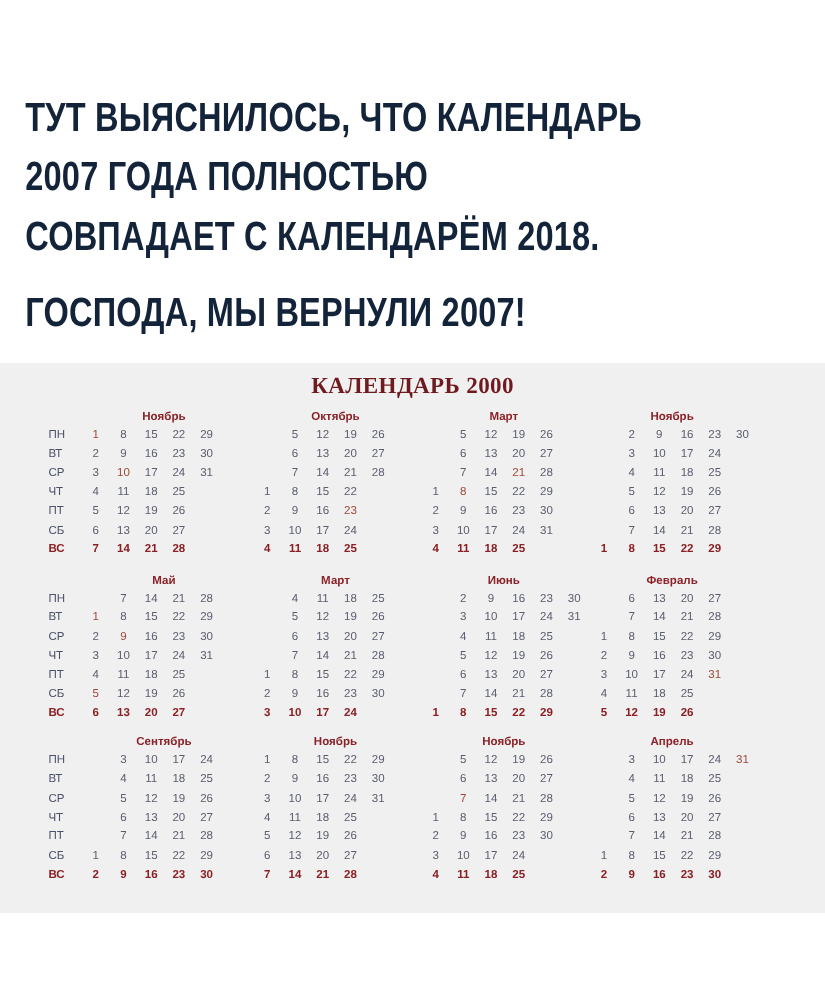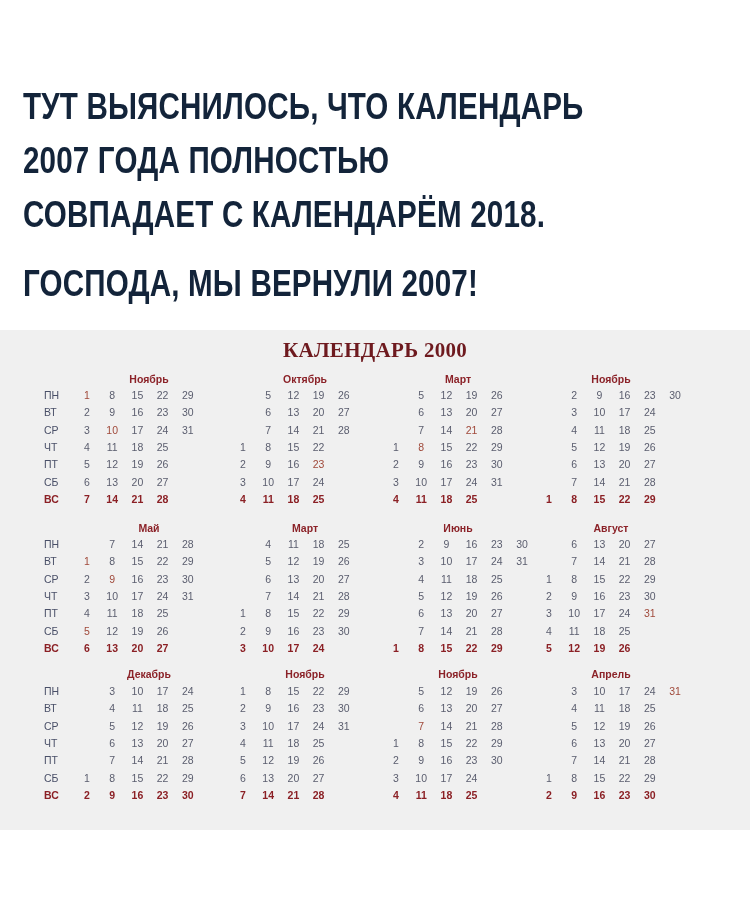--- a/index.html
+++ b/index.html
@@ -262,21 +262,21 @@
     <div class="d sun" style="left: 460.6px; top: 641.8px;">22</div>
     <div class="d" style="left: 485.8px; top: 538px;">23</div>
     <div class="d" style="left: 485.8px; top: 555.3px;">24</div>
     <div class="d" style="left: 485.8px; top: 572.6px;">25</div>
     <div class="d" style="left: 485.8px; top: 589.9px;">26</div>
     <div class="d" style="left: 485.8px; top: 607.2px;">27</div>
     <div class="d" style="left: 485.8px; top: 624.5px;">28</div>
     <div class="d sun" style="left: 485.8px; top: 641.8px;">29</div>
     <div class="d" style="left: 511px; top: 538px;">30</div>
     <div class="d" style="left: 511px; top: 555.3px;">31</div>
-    <div class="month-name" style="left: 546px; top: 522px;">Август</div>
+    <div class="month-name" style="left: 546px; top: 522px;">Февраль</div>
     <div class="d" style="left: 538px; top: 572.6px;">1</div>
     <div class="d" style="left: 538px; top: 589.9px;">2</div>
     <div class="d" style="left: 538px; top: 607.2px;">3</div>
     <div class="d" style="left: 538px; top: 624.5px;">4</div>
     <div class="d sun" style="left: 538px; top: 641.8px;">5</div>
     <div class="d" style="left: 563.2px; top: 538px;">6</div>
     <div class="d" style="left: 563.2px; top: 555.3px;">7</div>
     <div class="d" style="left: 563.2px; top: 572.6px;">8</div>
     <div class="d" style="left: 563.2px; top: 589.9px;">9</div>
     <div class="d" style="left: 563.2px; top: 607.2px;">10</div>
@@ -294,21 +294,21 @@
     <div class="d" style="left: 613.6px; top: 572.6px;">22</div>
     <div class="d" style="left: 613.6px; top: 589.9px;">23</div>
     <div class="d" style="left: 613.6px; top: 607.2px;">24</div>
     <div class="d" style="left: 613.6px; top: 624.5px;">25</div>
     <div class="d sun" style="left: 613.6px; top: 641.8px;">26</div>
     <div class="d" style="left: 638.8px; top: 538px;">27</div>
     <div class="d" style="left: 638.8px; top: 555.3px;">28</div>
     <div class="d" style="left: 638.8px; top: 572.6px;">29</div>
     <div class="d" style="left: 638.8px; top: 589.9px;">30</div>
     <div class="d hol" style="left: 638.8px; top: 607.2px;">31</div>
-    <div class="month-name" style="left: 84px; top: 668px;">Декабрь</div>
+    <div class="month-name" style="left: 84px; top: 668px;">Сентябрь</div>
     <div class="d" style="left: 76px; top: 771.5px;">1</div>
     <div class="d sun" style="left: 76px; top: 788.8px;">2</div>
     <div class="d" style="left: 101.2px; top: 685px;">3</div>
     <div class="d" style="left: 101.2px; top: 702.3px;">4</div>
     <div class="d" style="left: 101.2px; top: 719.6px;">5</div>
     <div class="d" style="left: 101.2px; top: 736.9px;">6</div>
     <div class="d" style="left: 101.2px; top: 754.2px;">7</div>
     <div class="d" style="left: 101.2px; top: 771.5px;">8</div>
     <div class="d sun" style="left: 101.2px; top: 788.8px;">9</div>
     <div class="d" style="left: 126.4px; top: 685px;">10</div>

